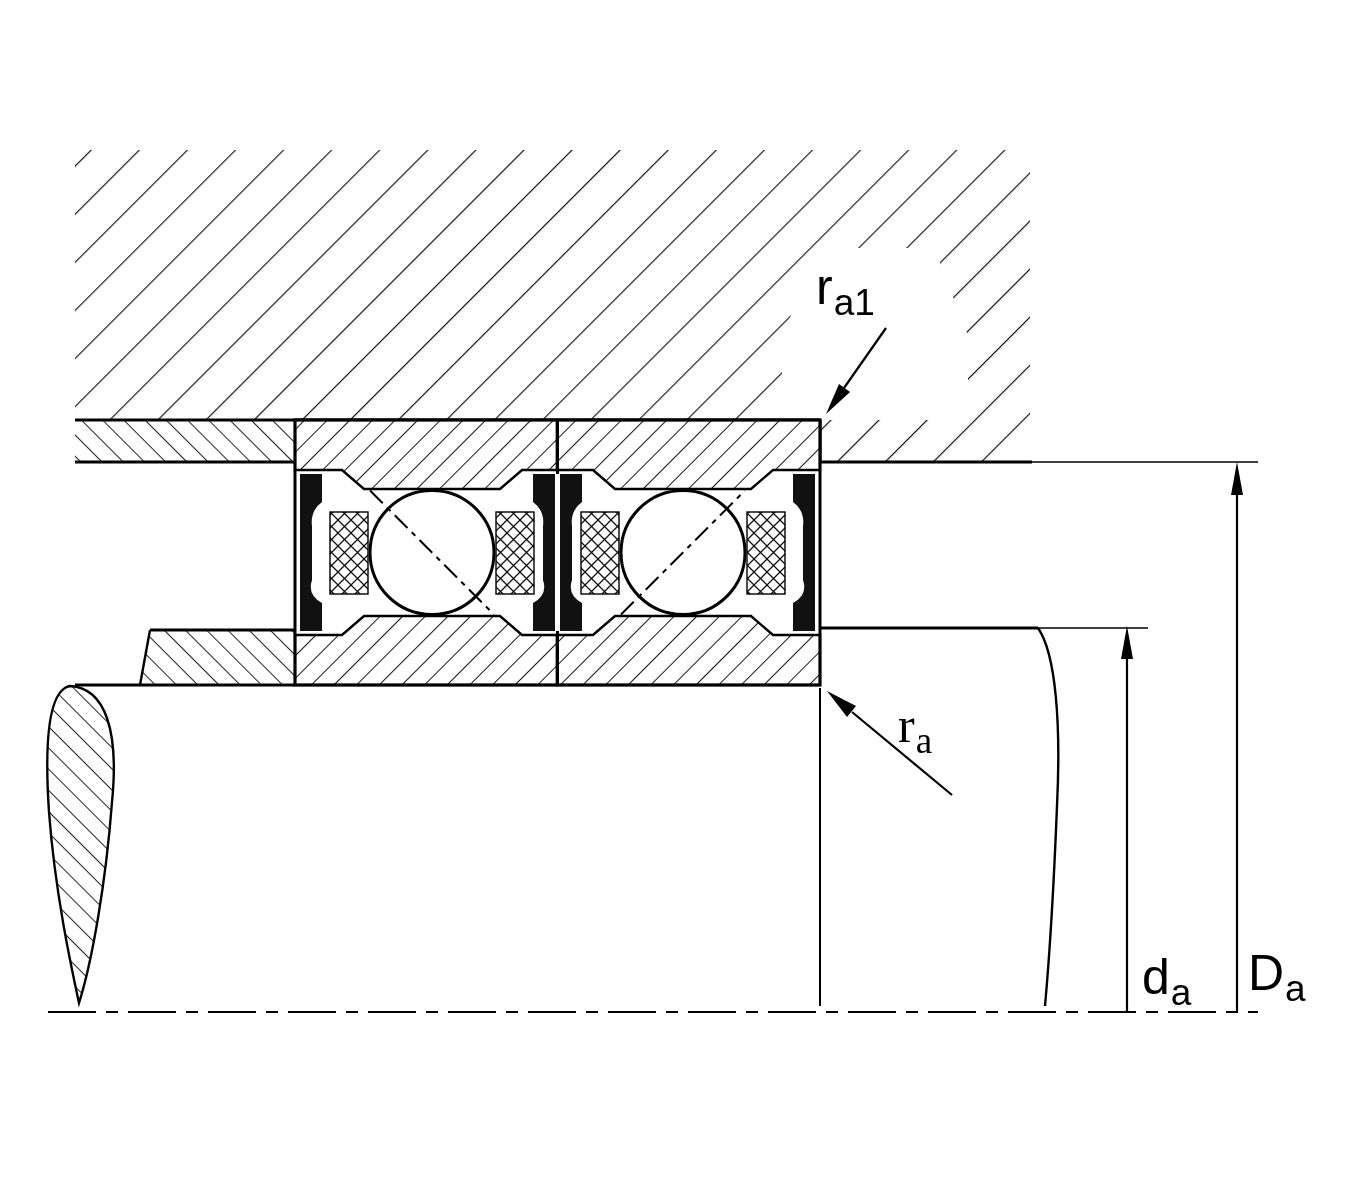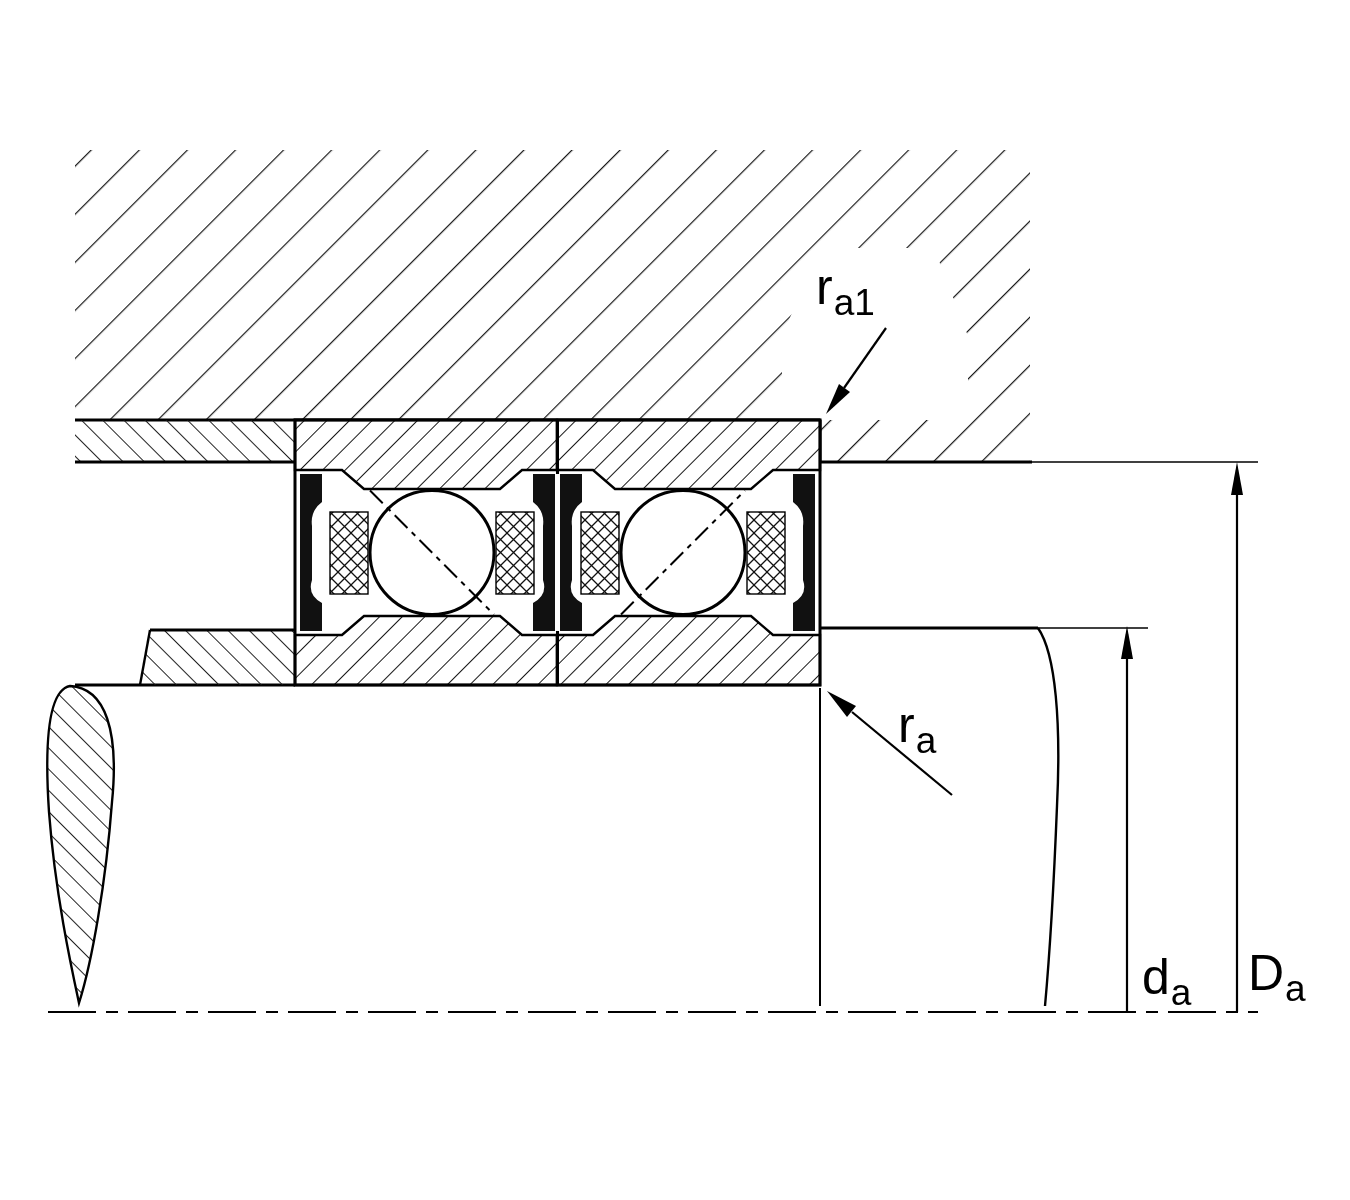--- a/index.html
+++ b/index.html
@@ -130,21 +130,21 @@
 
       <line x1="852" y1="712" x2="952" y2="795" stroke="#000" stroke-width="2.2"></line>
       <polygon points="827,691 856,706 847,717" fill="#000"></polygon>
     </g>
   </svg>
 
   <div class="lbl" style="left:816px;top:262px;">
     <span class="base">r</span><span class="sub">a1</span>
   </div>
 
-  <div class="lbl" style="left:898px;top:700px;">
+  <div class="lbl" style="left:898px;top:700px;font-family:Liberation Serif, serif;">
     <span class="base">r</span><span class="sub">a</span>
   </div>
 
   <div class="lbl" style="left:1142px;top:952px;">
     <span class="base">d</span><span class="sub">a</span>
   </div>
 
   <div class="lbl" style="left:1248px;top:948px;">
     <span class="base">D</span><span class="sub">a</span>
   </div>

